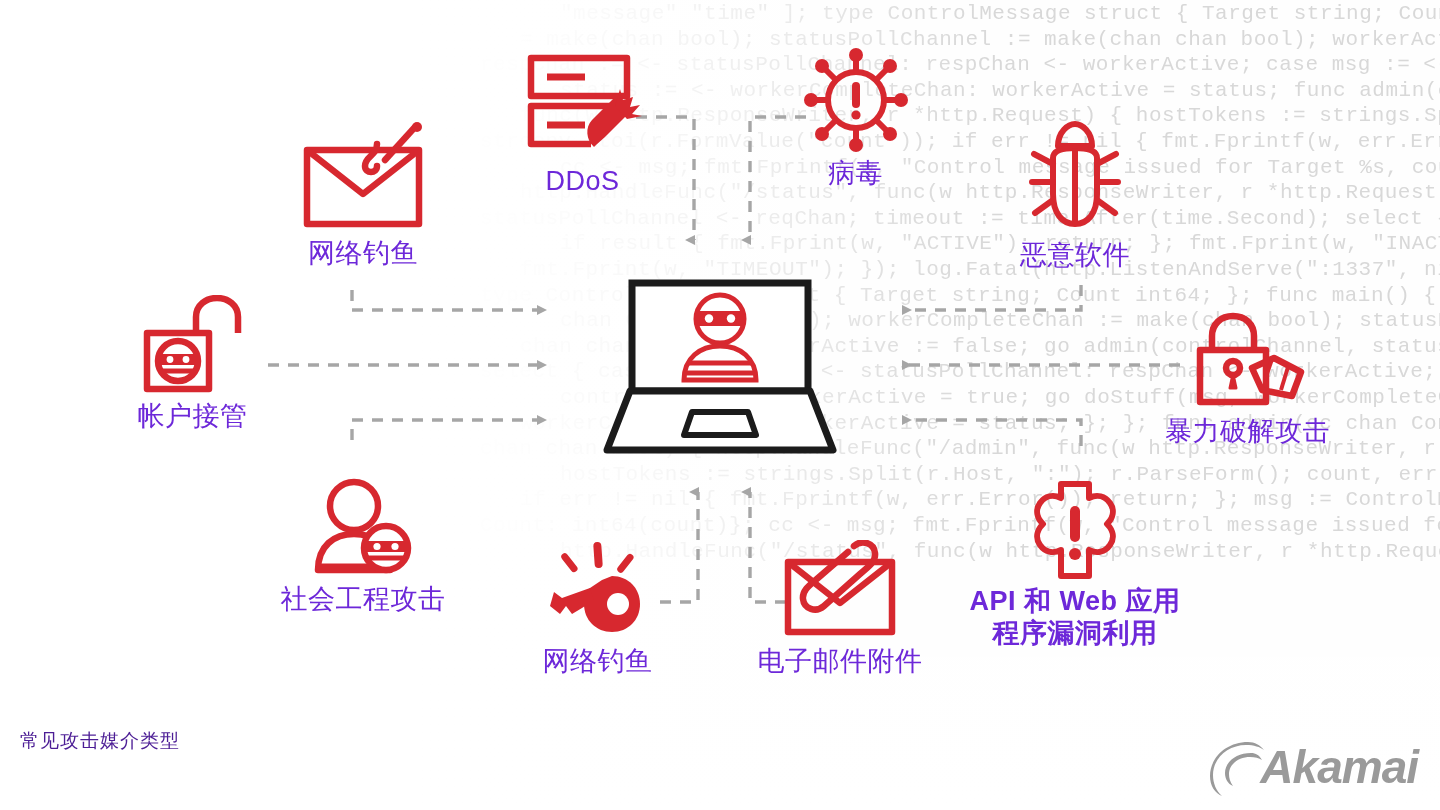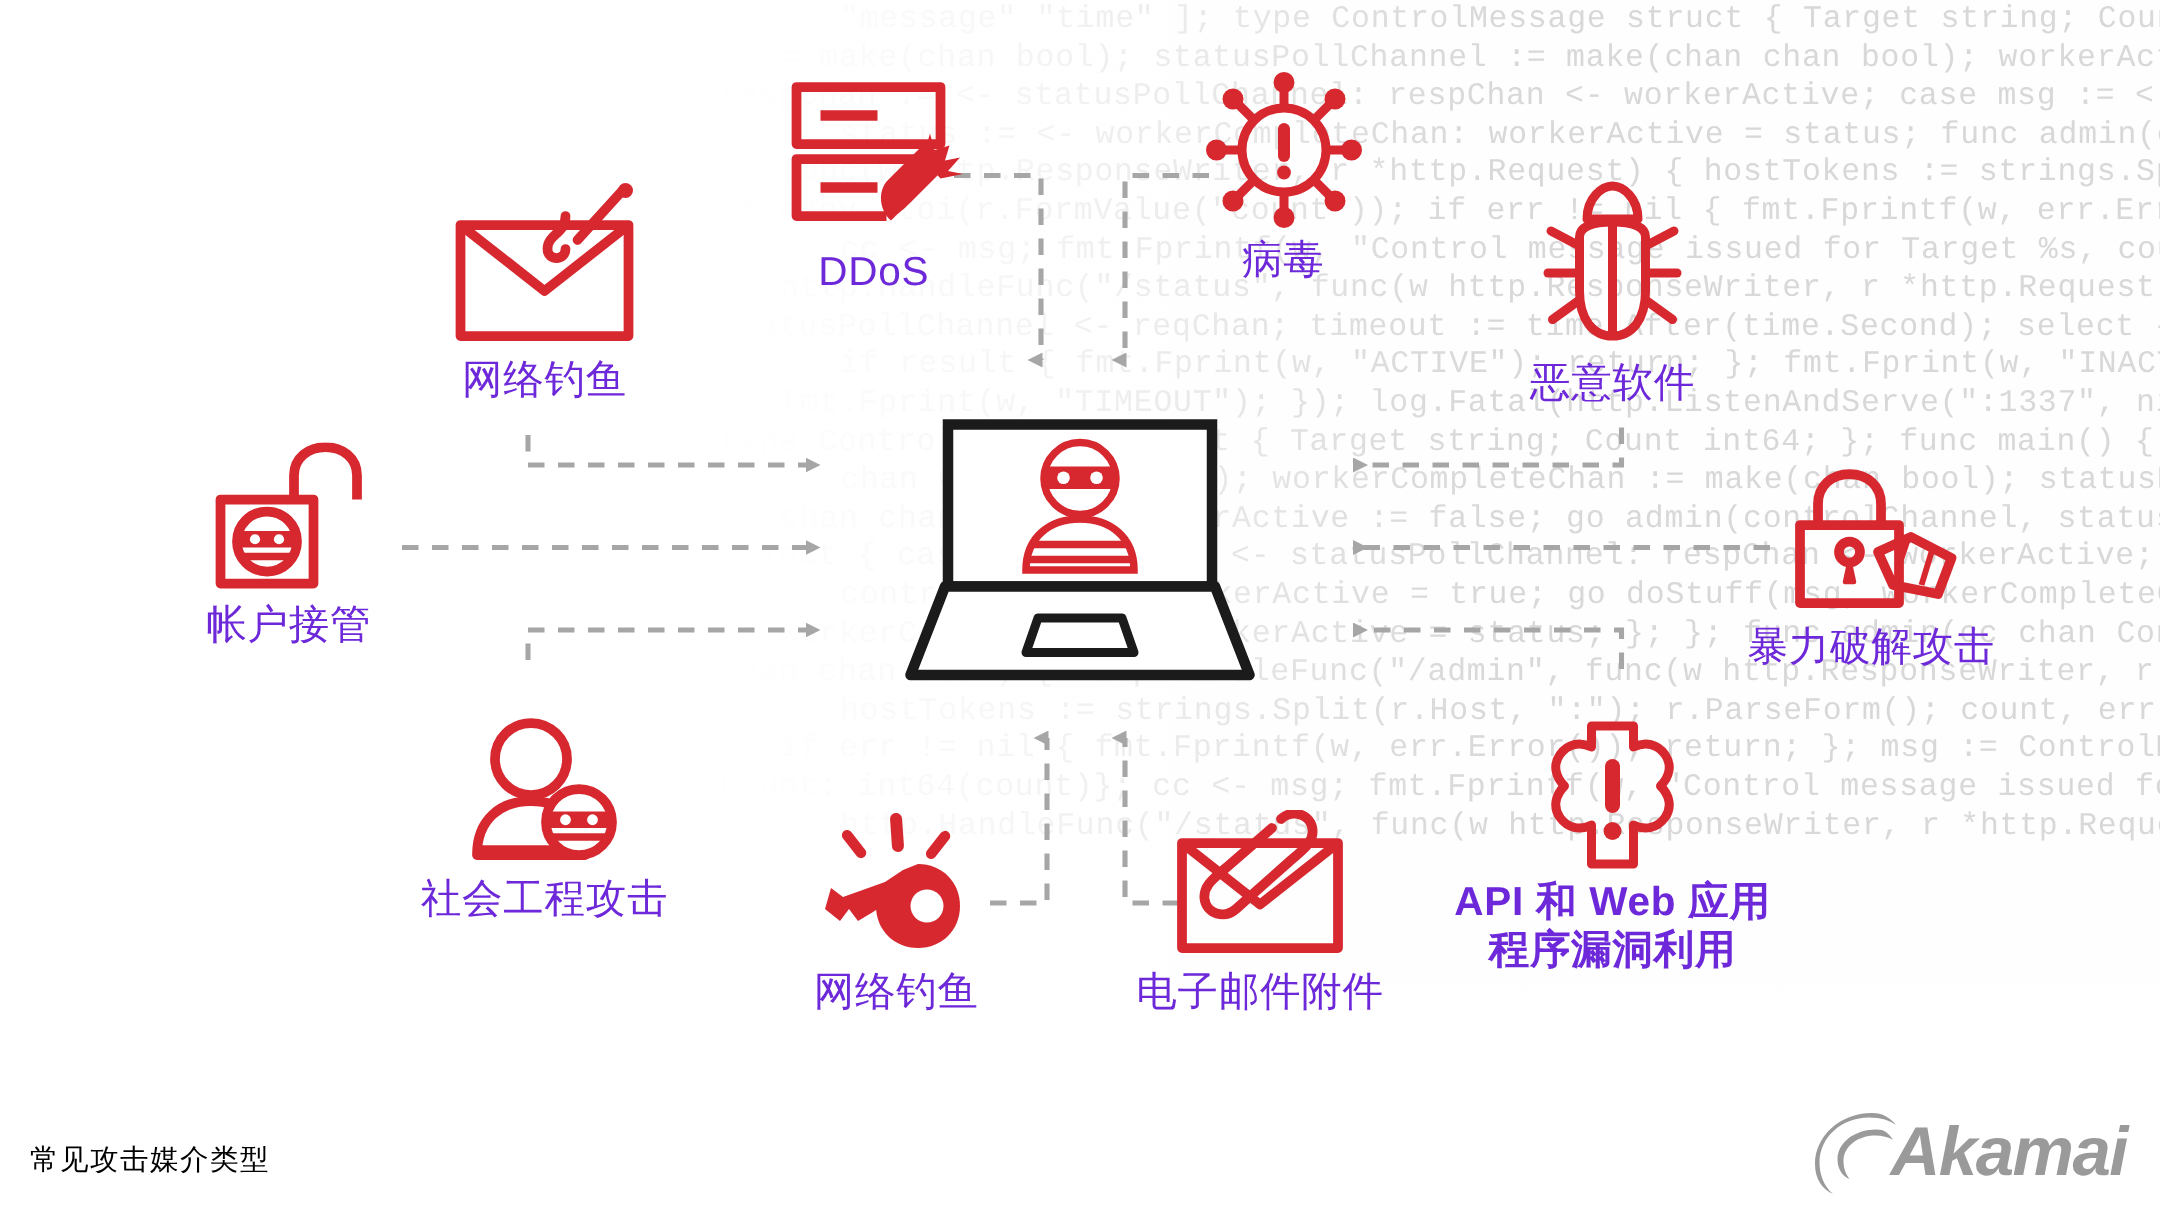--- a/index.html
+++ b/index.html
@@ -95,22 +95,22 @@
     position: absolute;
     left: 0; top: 0;
     width: 1440px; height: 810px;
     pointer-events: none;
   }
 
   
   #caption {
     position: absolute;
     left: 20px;
-    top: 760px;
-    color: #000000;
+    top: 728px;
+    color: #4c1d95;
     font-size: 19px;
     letter-spacing: 1px;
   }
   #logo {
     position: absolute;
     right: 22px;
     top: 736px;
     display: flex;
     align-items: center;
   }

